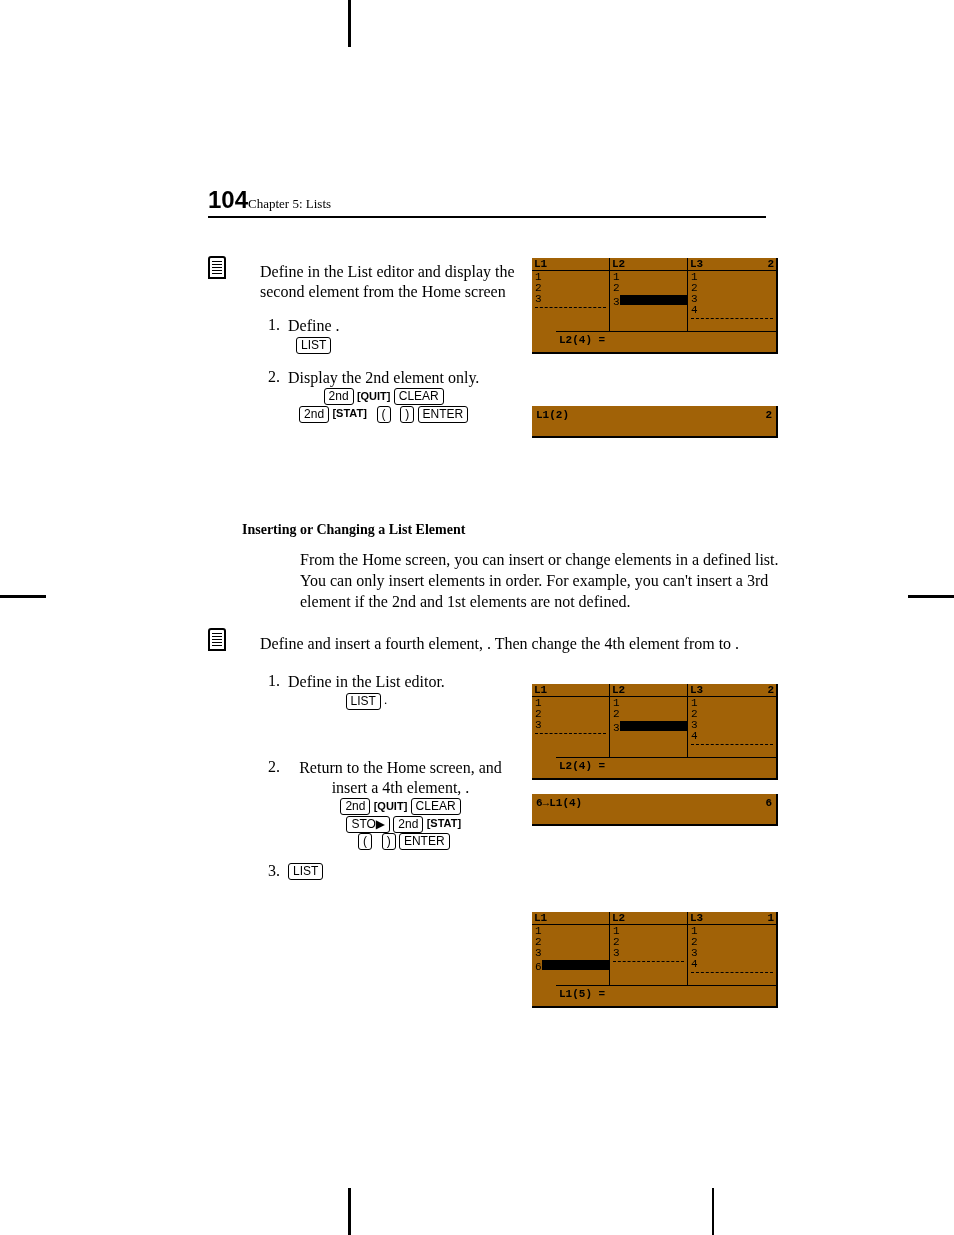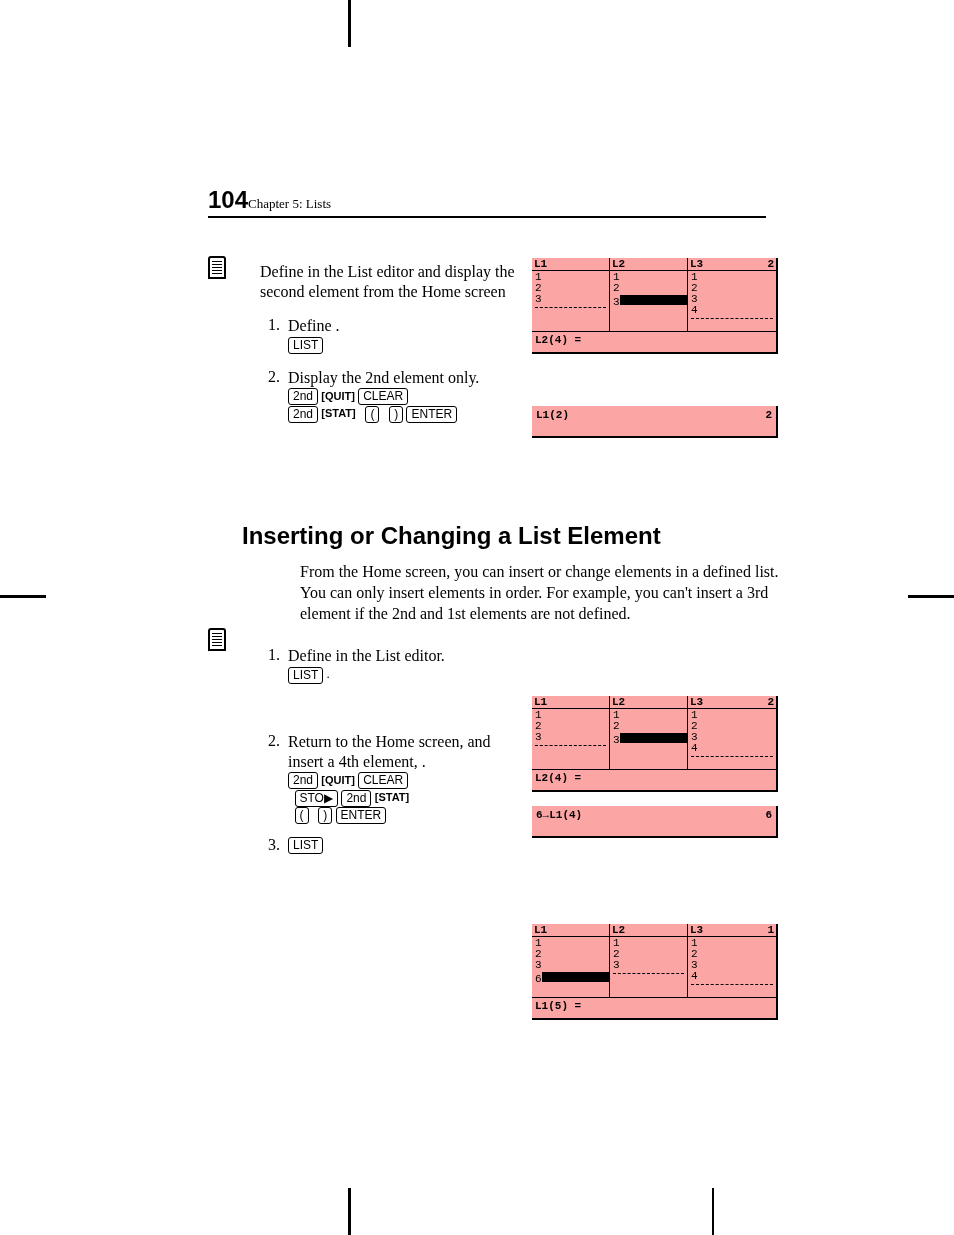--- a/index.html
+++ b/index.html
@@ -56,35 +56,35 @@
     position: absolute;
     left: 2px; top: 9px; right: 2px; height: 9px;
     background: repeating-linear-gradient(#000 0 1px, transparent 1px 3px);
   }
 
   .ex-block { position: relative; margin-bottom: 20px; }
   .ex-intro { width: 270px; line-height: 1.25; font-family: Liberation Serif, serif; }
 
   .step-row { display: flex; margin-top: 14px; }
   .step-num { width: 28px; flex-shrink: 0; text-align: right; padding-right: 8px; }
-  .step-body { max-width: 225px; line-height: 1.25; }
+  .step-body { max-width: 225px; line-height: 1.25; text-align: center; }
   .key-row { margin-top: 0; font-size: 13px; }
   .key { display: inline-block; border: 1.5px solid #000; border-radius: 3px; padding: 0 4px; font-family: Arial, Helvetica, sans-serif; font-size: 12px; line-height: 15px; vertical-align: middle; }
   .bracket { font-family: Arial, Helvetica, sans-serif; font-size: 11px; font-weight: bold; }
 
   .screen {
     position: absolute;
     right: -12px;
     width: 246px;
     border: 2px solid #000;
     border-top: none;
     border-left: none;
     font-family: 'Courier New', monospace;
     font-size: 11px;
-    background: #fca5a5;
+    background: #a16207;
   }
   .screen.tall { height: 96px; }
   .screen.short { height: 32px; }
   .screen-top {
     display: flex;
     height: 13px;
     border-bottom: 1.5px solid #000;
   }
   .screen-col {
     border-right: 1.5px solid #000;
@@ -94,29 +94,29 @@
   .screen-col.c1 { width: 78px; }
   .screen-col.c2 { width: 78px; }
   .screen-col.c3 { flex: 1; border-right: none; }
   .screen-col.num { width: 11px; border-right: none; text-align: right; }
   .screen-body { display: flex; height: 60px; }
   .screen-body .col { padding: 1px 3px; border-right: 1.5px solid #000; white-space: pre; line-height: 11px; }
   .screen-body .col.c1 { width: 78px; }
   .screen-body .col.c2 { width: 78px; }
   .screen-body .col.c3 { flex: 1; border-right: none; }
   .screen-body .dashed { border-top: 1.5px dashed #000; margin-top: 2px; }
-  .screen-status { border-top: 1.5px solid #000; padding: 2px 3px; font-weight: bold; height: 18px; }
+  .screen-status { border-top: 1.5px solid #000; padding: 2px 3px; font-weight: bold; height: 18px; margin-left: 24px; }
   .hl { background: #000; color: #fff; display: inline-block; padding: 0 2px; }
 
   .screen-line { padding: 3px 4px; display: flex; justify-content: space-between; font-weight: bold; height: 28px; }
 
   .section-heading {
-    font-family: Liberation Sans, sans-serif;
+    font-family: Liberation Serif, serif;
     font-weight: bold;
-    font-size: 24px;
+    font-size: 14px;
     margin: 30px 0 12px -18px;
   }
   .body-para { line-height: 1.3; margin-left: 40px; margin-bottom: 22px; width: 480px; }
 
   .ex-intro.wide { width: 480px; }
 </style>
 </head>
 <body>
 
 <div class="crop-marks crop-v-top-left"></div>
@@ -195,20 +195,21 @@
     </div>
 
     <h2 class="section-heading">Inserting or Changing a List Element</h2>
     <p class="body-para">From the Home screen, you can insert or change elements in a defined list. You can only insert elements in order. For example, you can't insert a 3rd element if the 2nd and 1st elements are not defined.</p>
   </div>
 
   <div class="task-icon" style="top: 442px;"></div>
 
   <div class="main">
     <div class="ex-block" style="min-height: 360px;">
+      <p class="ex-intro wide">Define               and insert a fourth element,   . Then change the 4th element from     to    .</p>
 
       <div class="screen tall" style="top: 50px;">
         <div class="screen-top">
           <div class="screen-col c1">L1</div>
           <div class="screen-col c2">L2</div>
           <div class="screen-col c3">L3</div>
           <div class="screen-col num">2</div>
         </div>
         <div class="screen-body">
           <div class="col c1"><span>1

